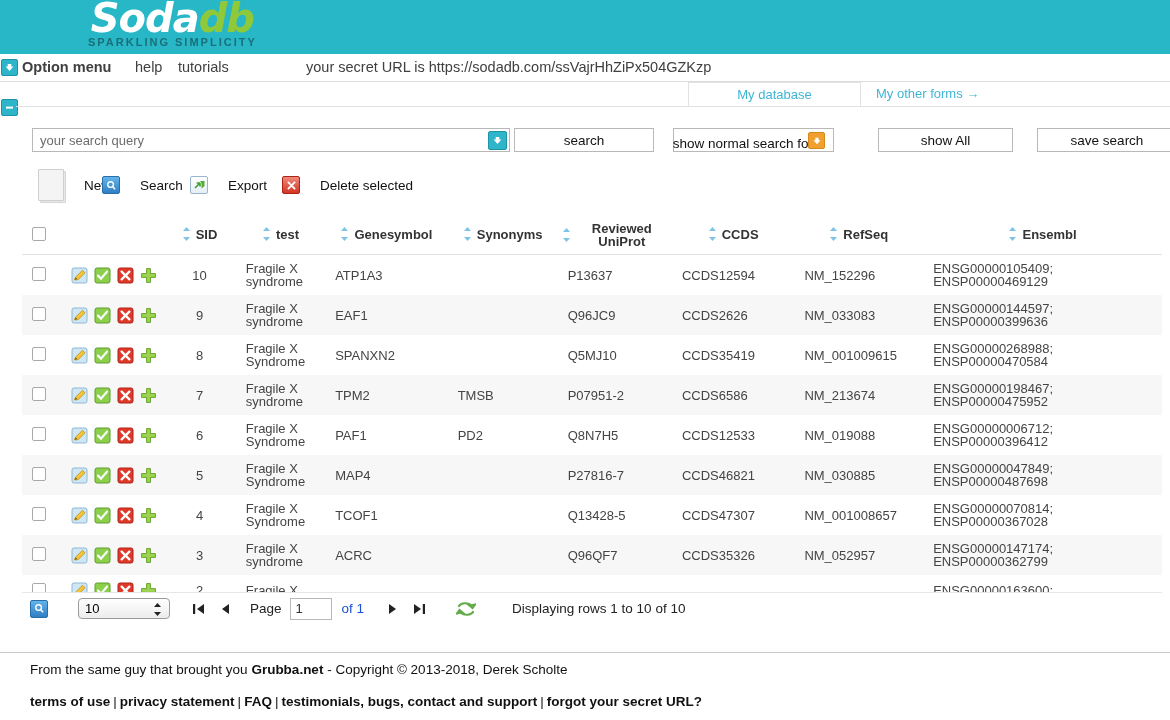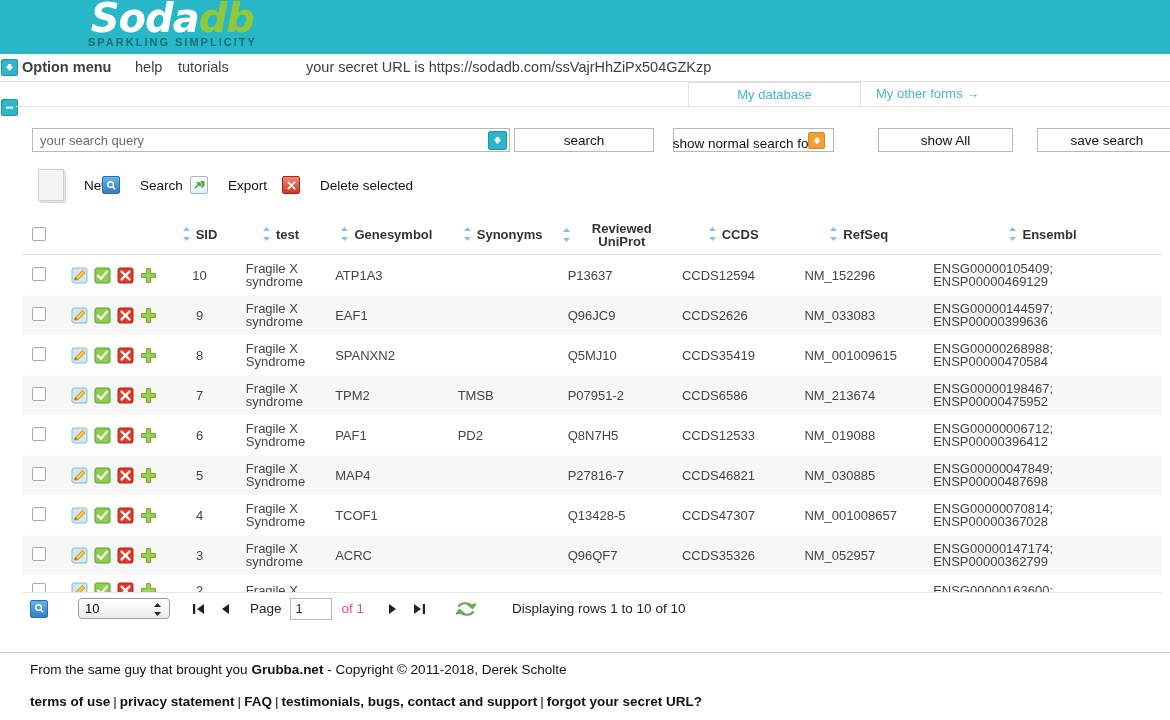--- a/index.html
+++ b/index.html
@@ -317,21 +317,21 @@
   .pg-input {
     margin-left: 8px;
     width: 42px; height: 22px;
     border: 1px solid #b8b8b8;
     background: #fff;
     font-size: 13px;
     color: #333;
     padding-left: 5px;
     font-family: "Liberation Sans", sans-serif;
   }
-  .pg-of { margin-left: 10px; font-size: 13.5px; color: #ec4899; }
+  .pg-of { margin-left: 10px; font-size: 13.5px; color: #1d4ed8; }
   .pg-refresh { margin-left: 30px; line-height: 0; cursor: pointer; }
   .pg-disp { margin-left: 36px; font-size: 13.5px; color: #222; }
 
   
   .footer {
     position: absolute;
     left: 0; top: 652px;
     width: 1170px;
     border-top: 1px solid #c9c9c9;
     padding: 9px 0 0 30px;
@@ -853,15 +853,15 @@
   <span class="pg-refresh">
     <svg width="20" height="18" viewBox="0 0 20 18">
       <path d="M3 6 C5 2.5, 12 2.5, 15 5 L13 5 L16.5 8 L19 4.6 L16.8 5" fill="none" stroke="#63ab4a" stroke-width="2.2" stroke-linecap="round"></path>
       <path d="M17 12 C15 15.5, 8 15.5, 5 13 L7 13 L3.5 10 L1 13.4 L3.2 13" fill="none" stroke="#63ab4a" stroke-width="2.2" stroke-linecap="round"></path>
     </svg>
   </span>
   <span class="pg-disp">Displaying rows 1 to 10 of 10</span>
 </div>
 
 <div class="footer">
-  <div class="l1"><span>From the same guy that brought you </span><b>Grubba.net</b><span> - Copyright © 2011-2018, Derek Scholte</span></div>
+  <div class="l1"><span>From the same guy that brought you </span><b>Grubba.net</b><span> - Copyright © 2013-2018, Derek Scholte</span></div>
   <div class="l2" id="footer-links"><b>terms of use</b><span class="fsep">|</span><b>privacy statement</b><span class="fsep">|</span><b>FAQ</b><span class="fsep">|</span><b>testimonials, bugs, contact and support</b><span class="fsep">|</span><b>forgot your secret URL?</b></div>
 </div>
 
 </body></html>

